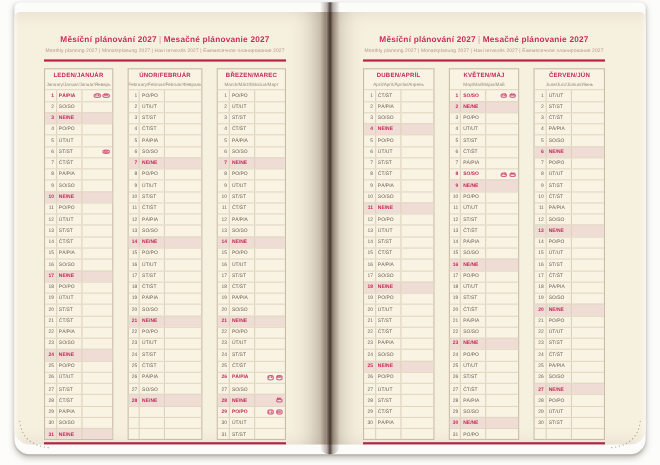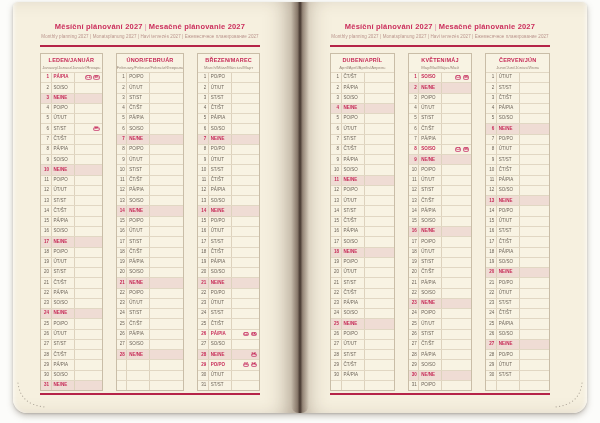--- a/index.html
+++ b/index.html
@@ -7,20 +7,21 @@
     width:600px;height:423px;position:relative;overflow:hidden;
     background:#fcfcfa;
     font-family:"Liberation Sans", sans-serif;
     -webkit-font-smoothing:antialiased;
   }
   .book{
     position:absolute;left:13px;right:13px;top:2px;bottom:10px;
     display:flex;
     border-radius:5px 5px 14px 14px;
     box-shadow:0 3px 6px rgba(100,90,75,.35), 0 1px 2px rgba(100,90,75,.25);
+    align-items:center;
   }
   .page{
     flex:1;background:#f6f0df;position:relative;
     padding-top:20px;box-sizing:border-box;
   }
   .page.left{
     border-radius:5px 0 0 14px;
     padding-left:27px;padding-right:37px;
     box-shadow:inset -20px 0 24px -14px rgba(70,45,30,.50), inset 3px 0 4px -2px rgba(255,255,255,.7);
   }

